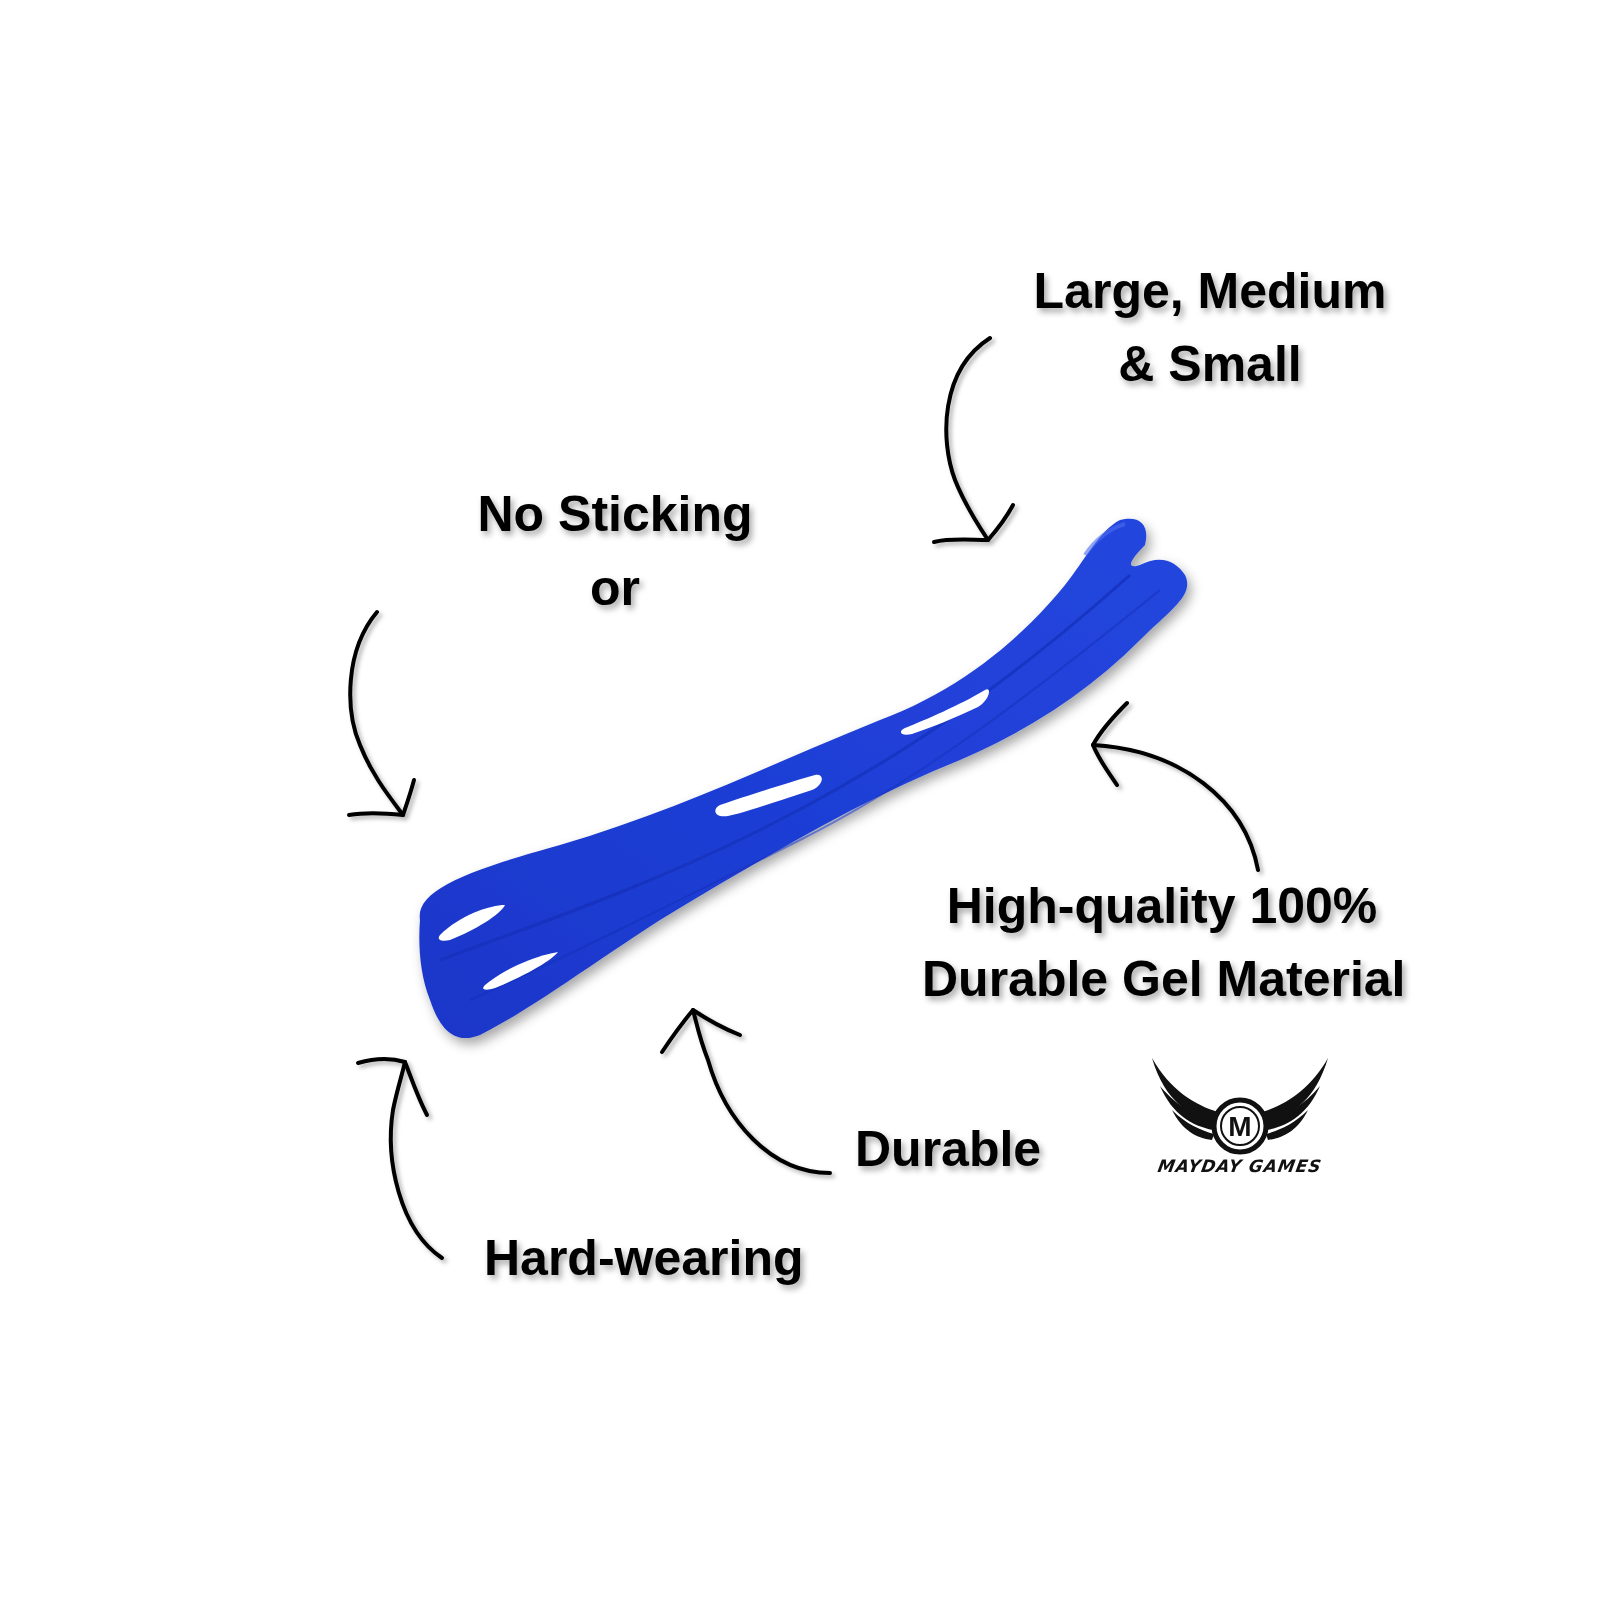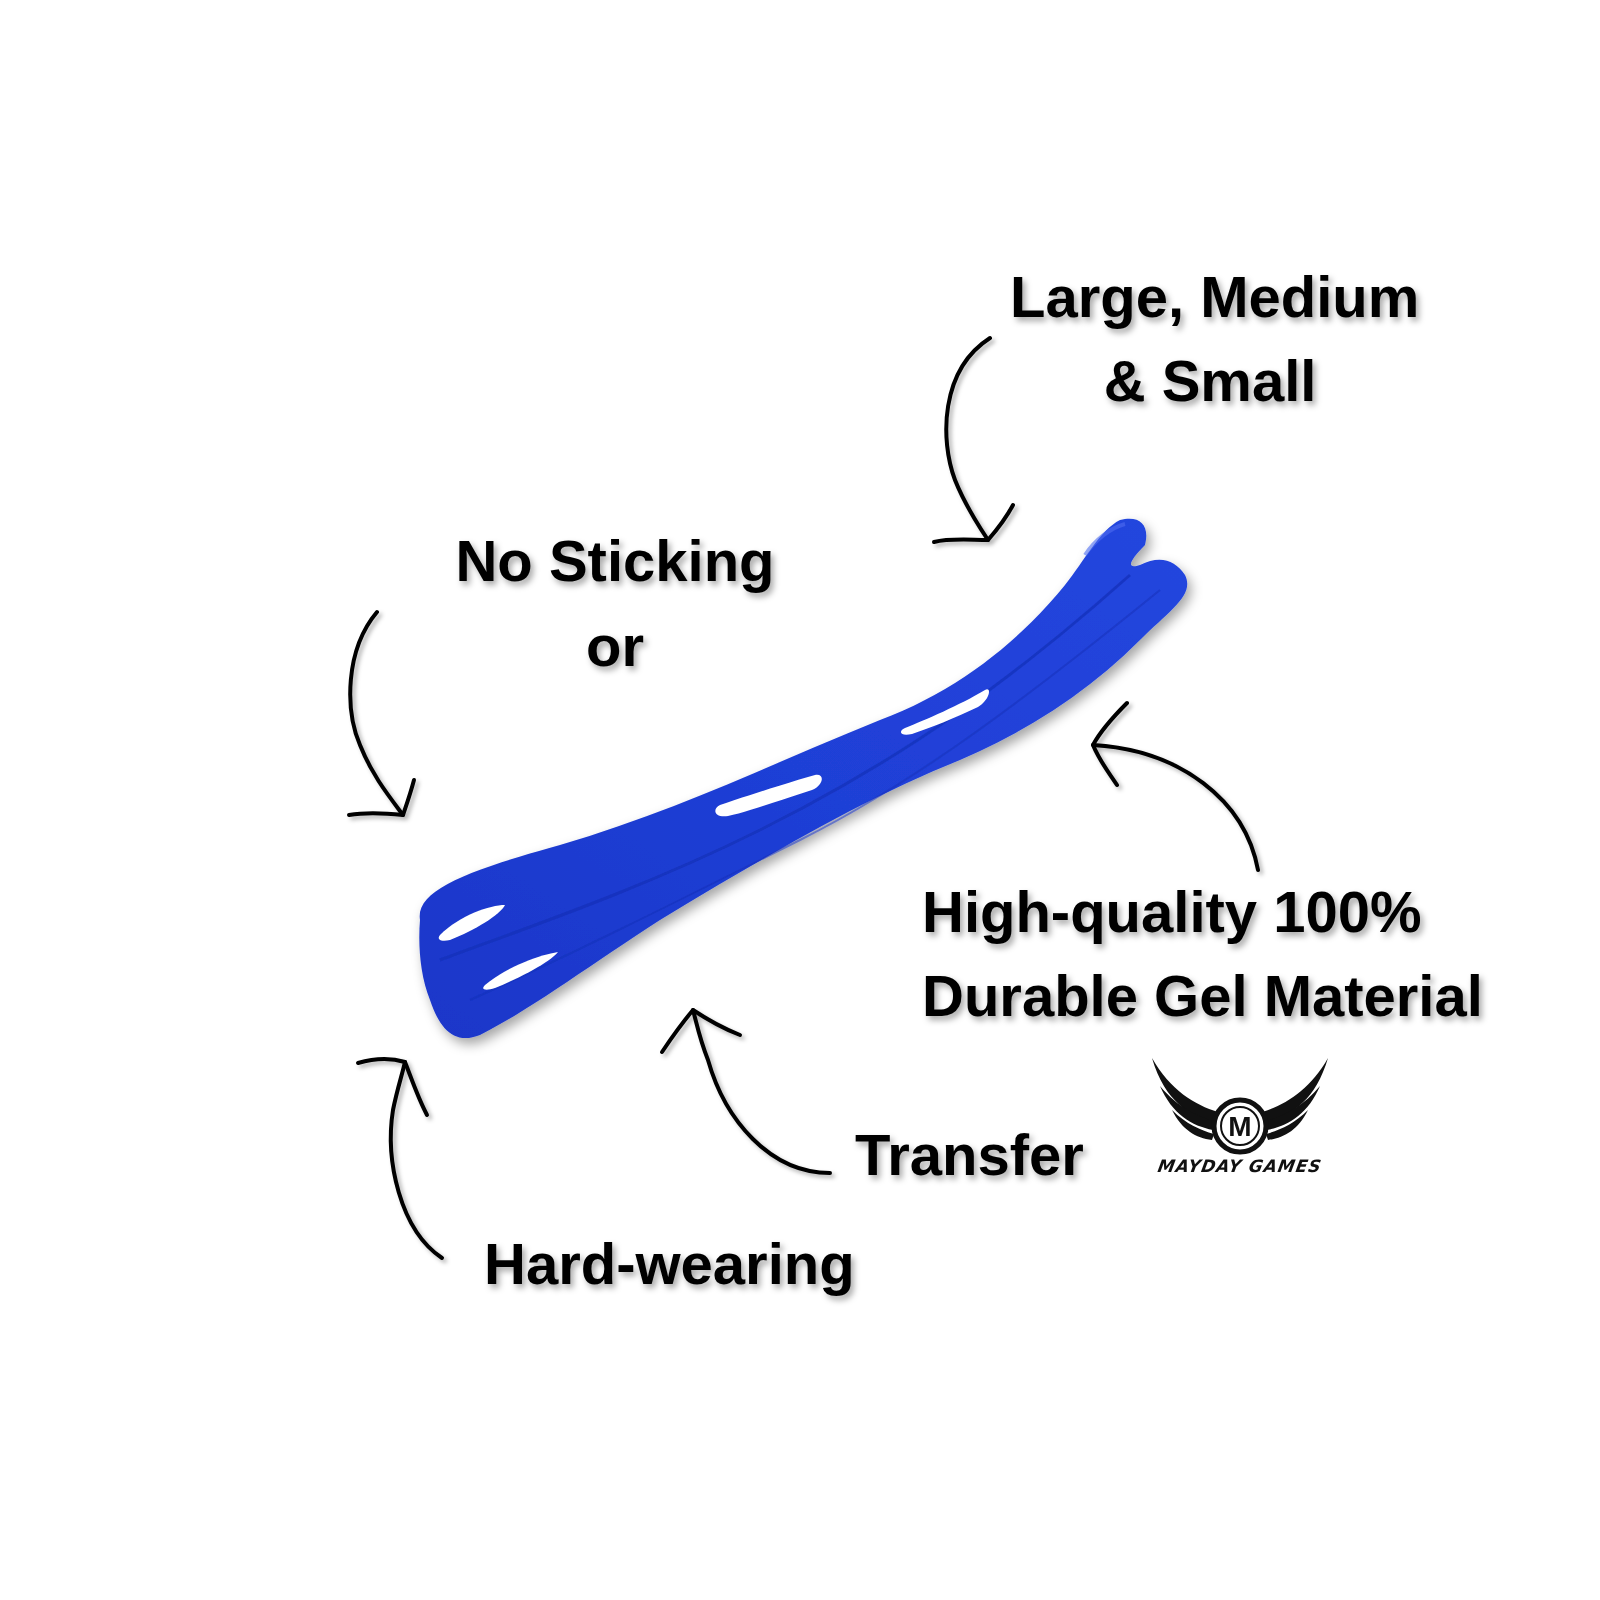--- a/index.html
+++ b/index.html
@@ -1,19 +1,19 @@
 <!DOCTYPE html>
 <html><head>
 <meta charset="utf-8">
 <style>
   html, body { margin: 0; padding: 0; background: #ffffff; }
   body { width: 1600px; height: 1600px; position: relative; overflow: hidden;
          font-family: "Liberation Sans", sans-serif; }
   .label {
-    position: absolute; color: #000; font-weight: bold; font-size: 58px;
+    position: absolute; color: #000; font-weight: bold; font-size: 50px;
     line-height: 1.45; text-align: center;
     text-shadow: 3px 4px 6px rgba(0,0,0,0.35);
     white-space: nowrap;
   }
   .label span { display: block; }
   svg.art { position: absolute; left: 0; top: 0; }
   .arrow path { fill: none; stroke: #000; stroke-width: 4; stroke-linecap: round; stroke-linejoin: round; }
   .logo { position: absolute; left: 1140px; top: 1050px; width: 200px; height: 140px; }
   .logo-text {
     position: absolute; left: 1150px; top: 1156px; width: 180px; text-align: center;
@@ -95,31 +95,31 @@
       <path d="M358 1063 C 375 1058, 392 1058, 405 1062 C 412 1080, 418 1098, 427 1115"></path>
     </g>
   </g>
 </svg>
 
 <div class="label" style="left:1010px; top:255px; width:400px;">
   <span>Large, Medium</span>
   <span>&amp; Small</span>
 </div>
 
-<div class="label" style="left:415px; top:478px; width:400px; line-height:1.47;margin-top:40px;">
+<div class="label" style="left:415px; top:478px; width:400px; line-height:1.47;">
   <span>No Sticking</span>
   <span>or</span>
 </div>
 
 <div class="label" style="left:922px; top:870px; width:480px;">
   <span>High-quality 100%</span>
   <span>Durable Gel Material</span>
 </div>
 
-<div class="label" style="left:855px; top:1113px;">Transfer</div>
+<div class="label" style="left:855px; top:1113px;">Durable</div>
 
 <div class="label" style="left:484px; top:1222px;">Hard-wearing</div>
 
 <svg class="logo" viewBox="0 0 200 140">
   <g fill="#111">
 
     <path d="M12 8 C 30 40, 55 55, 78 62 L 74 72 C 50 66, 25 52, 12 8 Z"></path>
     <path d="M20 36 C 38 58, 58 66, 76 72 L 73 80 C 52 76, 32 64, 20 36 Z"></path>
     <path d="M32 60 C 46 74, 60 80, 74 84 L 72 90 C 56 88, 42 80, 32 60 Z"></path>
 

